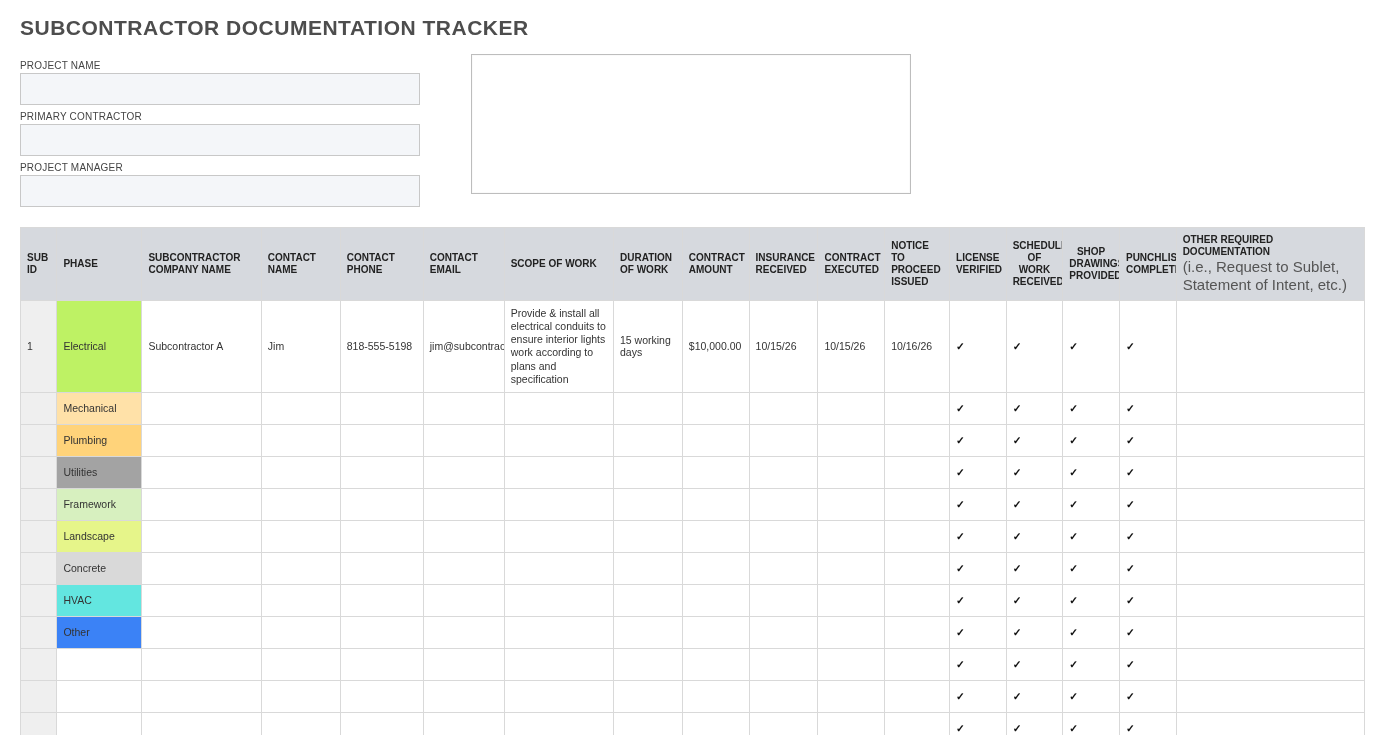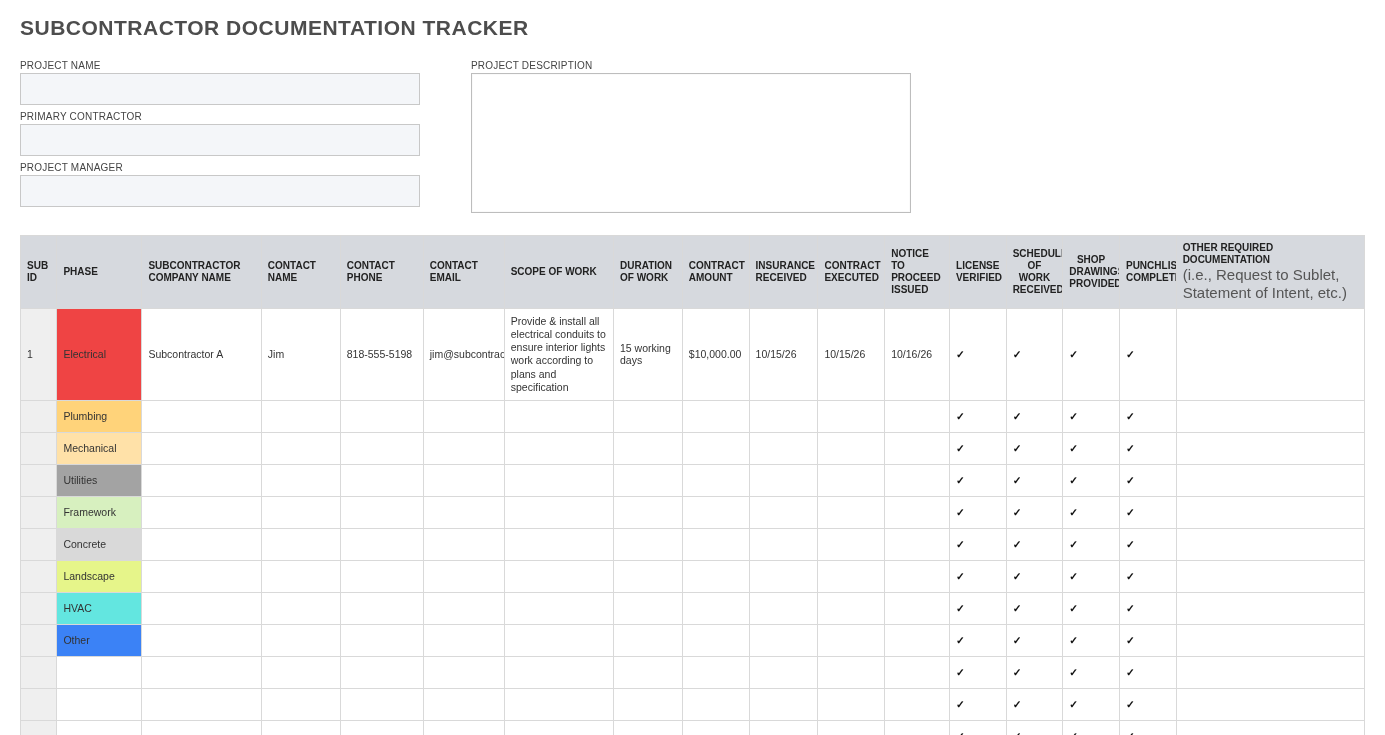--- a/index.html
+++ b/index.html
@@ -104,21 +104,20 @@
 <div class="header-area">
   <div class="left-fields">
     <div class="field-label">PROJECT NAME</div>
     <input class="field-input" value="" style="">
     <div class="field-label">PRIMARY CONTRACTOR</div>
     <input class="field-input" value="" style="">
     <div class="field-label">PROJECT MANAGER</div>
     <input class="field-input" value="" style="">
   </div>
   <div class="right-fields">
-    <div class="field-label">PROJECT DESCRIPTION</div>
     <textarea class="field-input tall" value="" style=""></textarea>
   </div>
 </div>
 
 <table class="tracker">
   <colgroup>
     <col class="c-sub">
       <col class="c-phase">
       <col class="c-comp">
       <col class="c-cname">
@@ -156,77 +155,77 @@
       <th style="text-align:center">PUNCHLIST COMPLETE</th>
       <th>
         <span>OTHER REQUIRED DOCUMENTATION</span>
         <span class="sub">(i.e., Request to Sublet, Statement of Intent, etc.)</span>
       </th>
     </tr>
   </thead>
   <tbody id="tracker-body">
       <tr class="row-big">
         <td class="subid">1</td>
-        <td class="phase" style="background:#ef4444">Electrical</td>
+        <td class="phase" style="background:#bef264">Electrical</td>
         <td>Subcontractor A</td>
         <td>Jim</td>
         <td>818-555-5198</td>
         <td>jim@subcontract</td>
         <td class="scope">Provide &amp; install all electrical conduits to ensure interior lights work according to plans and specification</td>
         <td>15 working days</td>
         <td>$10,000.00</td>
         <td>10/15/26</td>
         <td>10/15/26</td>
         <td>10/16/26</td>
         <td class="chk">✓</td>
         <td class="chk">✓</td>
         <td class="chk">✓</td>
         <td class="chk">✓</td>
         <td></td>
       </tr>
       <tr>
         <td class="subid"></td>
+        <td class="phase" style="background:#ffe1a8">Mechanical</td>
+        <td></td>
+        <td></td>
+        <td></td>
+        <td></td>
+        <td class="scope"></td>
+        <td></td>
+        <td></td>
+        <td></td>
+        <td></td>
+        <td></td>
+        <td class="chk">✓</td>
+        <td class="chk">✓</td>
+        <td class="chk">✓</td>
+        <td class="chk">✓</td>
+        <td></td>
+      </tr>
+      <tr>
+        <td class="subid"></td>
         <td class="phase" style="background:#ffd37a">Plumbing</td>
         <td></td>
         <td></td>
         <td></td>
         <td></td>
         <td class="scope"></td>
         <td></td>
         <td></td>
         <td></td>
         <td></td>
         <td></td>
         <td class="chk">✓</td>
         <td class="chk">✓</td>
         <td class="chk">✓</td>
         <td class="chk">✓</td>
         <td></td>
       </tr>
       <tr>
         <td class="subid"></td>
-        <td class="phase" style="background:#ffe1a8">Mechanical</td>
-        <td></td>
-        <td></td>
-        <td></td>
-        <td></td>
-        <td class="scope"></td>
-        <td></td>
-        <td></td>
-        <td></td>
-        <td></td>
-        <td></td>
-        <td class="chk">✓</td>
-        <td class="chk">✓</td>
-        <td class="chk">✓</td>
-        <td class="chk">✓</td>
-        <td></td>
-      </tr>
-      <tr>
-        <td class="subid"></td>
         <td class="phase" style="background:#a3a3a3">Utilities</td>
         <td></td>
         <td></td>
         <td></td>
         <td></td>
         <td class="scope"></td>
         <td></td>
         <td></td>
         <td></td>
         <td></td>
@@ -251,40 +250,40 @@
         <td></td>
         <td></td>
         <td class="chk">✓</td>
         <td class="chk">✓</td>
         <td class="chk">✓</td>
         <td class="chk">✓</td>
         <td></td>
       </tr>
       <tr>
         <td class="subid"></td>
+        <td class="phase" style="background:#e6f58a">Landscape</td>
+        <td></td>
+        <td></td>
+        <td></td>
+        <td></td>
+        <td class="scope"></td>
+        <td></td>
+        <td></td>
+        <td></td>
+        <td></td>
+        <td></td>
+        <td class="chk">✓</td>
+        <td class="chk">✓</td>
+        <td class="chk">✓</td>
+        <td class="chk">✓</td>
+        <td></td>
+      </tr>
+      <tr>
+        <td class="subid"></td>
         <td class="phase" style="background:#d9d9d9">Concrete</td>
-        <td></td>
-        <td></td>
-        <td></td>
-        <td></td>
-        <td class="scope"></td>
-        <td></td>
-        <td></td>
-        <td></td>
-        <td></td>
-        <td></td>
-        <td class="chk">✓</td>
-        <td class="chk">✓</td>
-        <td class="chk">✓</td>
-        <td class="chk">✓</td>
-        <td></td>
-      </tr>
-      <tr>
-        <td class="subid"></td>
-        <td class="phase" style="background:#e6f58a">Landscape</td>
         <td></td>
         <td></td>
         <td></td>
         <td></td>
         <td class="scope"></td>
         <td></td>
         <td></td>
         <td></td>
         <td></td>
         <td></td>

